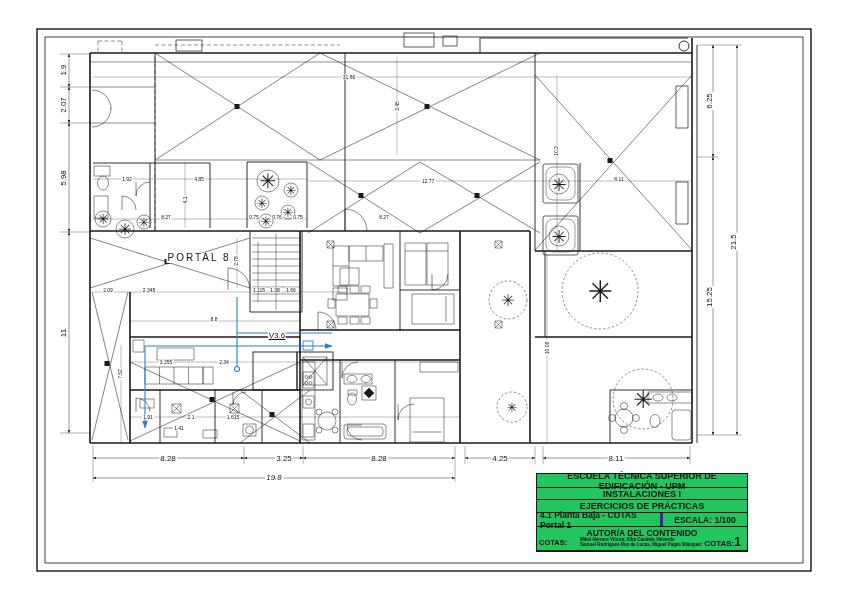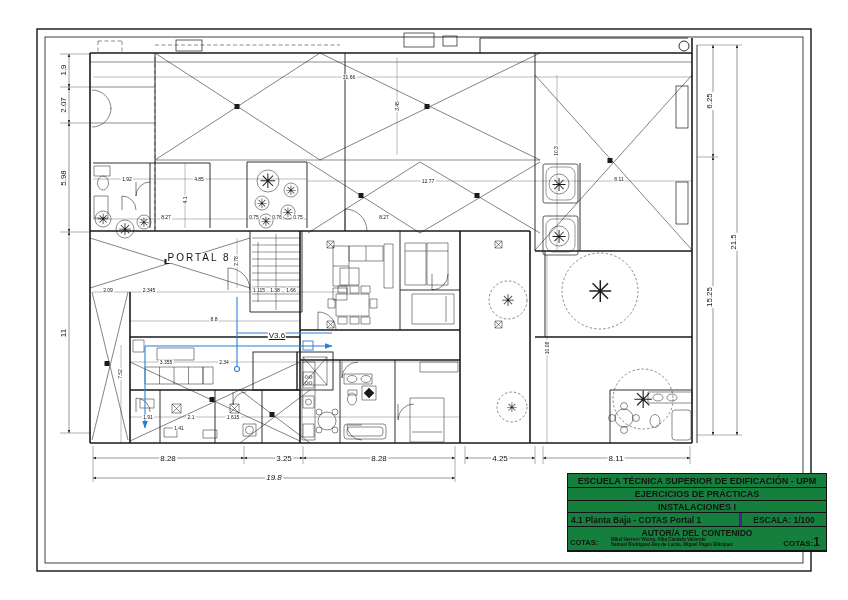--- a/index.html
+++ b/index.html
@@ -6,22 +6,22 @@
   .sheet{position:relative;width:848px;height:600px;background:#ffffff;overflow:hidden;
          font-family:"Liberation Sans",sans-serif;}
   svg{position:absolute;left:0;top:0;}
   .lbl{position:absolute;background:#fff;color:#141414;white-space:nowrap;line-height:1;
        padding:0 1px;transform:translate(-50%,-50%);}
   .dim-major{font-size:8px;}
   .dim-minor{font-size:5px;}
   .room{font-size:10px;letter-spacing:2px;}
   .win{font-size:8px;letter-spacing:0;}
   
-  .tb{position:absolute;left:536px;top:473px;width:260px;background:#15803d;
-      border:1.5px solid #141414;color:#141414;font-weight:bold;box-sizing:border-box;margin-left:31px;}
+  .tb{position:absolute;left:536px;top:473px;width:212px;background:#22c55e;
+      border:1.5px solid #141414;color:#141414;font-weight:bold;box-sizing:border-box;}
   .tb-row{border-bottom:1px solid #141414;display:flex;align-items:center;
           justify-content:center;text-align:center;box-sizing:border-box;}
   .tb-r1{height:14px;font-size:9px;}
   .tb-r2{height:12px;font-size:9px;}
   .tb-r3{height:13px;font-size:9px;}
   .tb-r4{height:14px;font-size:8.5px;justify-content:flex-start;}
   .tb-r4 .tb-sheet{flex:1;text-align:left;padding-left:3px;}
   .tb-r4 .tb-scale{width:84px;text-align:center;border-left:3px solid #4c1d95;height:100%;
                    display:flex;align-items:center;justify-content:center;}
   .tb-r5{height:23px;position:relative;display:block;}
@@ -298,22 +298,22 @@
       <span class="lbl dim-minor" style="left: 179px; top: 428px; transform: translate(-50%, -50%) rotate(0deg);">1.41</span>
       <span class="lbl dim-minor" style="left: 254px; top: 217px; transform: translate(-50%, -50%) rotate(0deg);">0.75</span>
       <span class="lbl dim-minor" style="left: 277px; top: 217px; transform: translate(-50%, -50%) rotate(0deg);">0.76</span>
       <span class="lbl dim-minor" style="left: 298px; top: 217px; transform: translate(-50%, -50%) rotate(0deg);">0.75</span>
       <span class="lbl room" style="left: 199px; top: 258px; transform: translate(-50%, -50%) rotate(0deg);">PORTAL 8</span>
       <span class="lbl win" style="left: 277px; top: 336px; transform: translate(-50%, -50%) rotate(0deg); text-decoration: underline;">V3.6</span>
     </div>
 
 <div class="tb">
   <div class="tb-row tb-r1">ESCUELA TÉCNICA SUPERIOR DE EDIFICACIÓN - UPM</div>
+  <div class="tb-row tb-r2">INSTALACIONES I</div>
   <div class="tb-row tb-r3">EJERCICIOS DE PRÁCTICAS</div>
-  <div class="tb-row tb-r2">INSTALACIONES I</div>
   <div class="tb-row tb-r4">
     <div class="tb-sheet">4.1 Planta Baja - COTAS Portal 1</div>
     <div class="tb-scale">ESCALA: 1/100</div>
   </div>
   <div class="tb-row tb-r5">
     <div class="tb-auth-h">AUTOR/A DEL CONTENIDO</div>
     <span class="tb-nombre">COTAS:</span>
     <div class="tb-names">
       <div>Mikel Herrero Vitoria, Alba Candela Valverde</div>
       <div>Samuel Rodríguez-Rey de Lucas, Miguel Pagés Blázquez</div>

